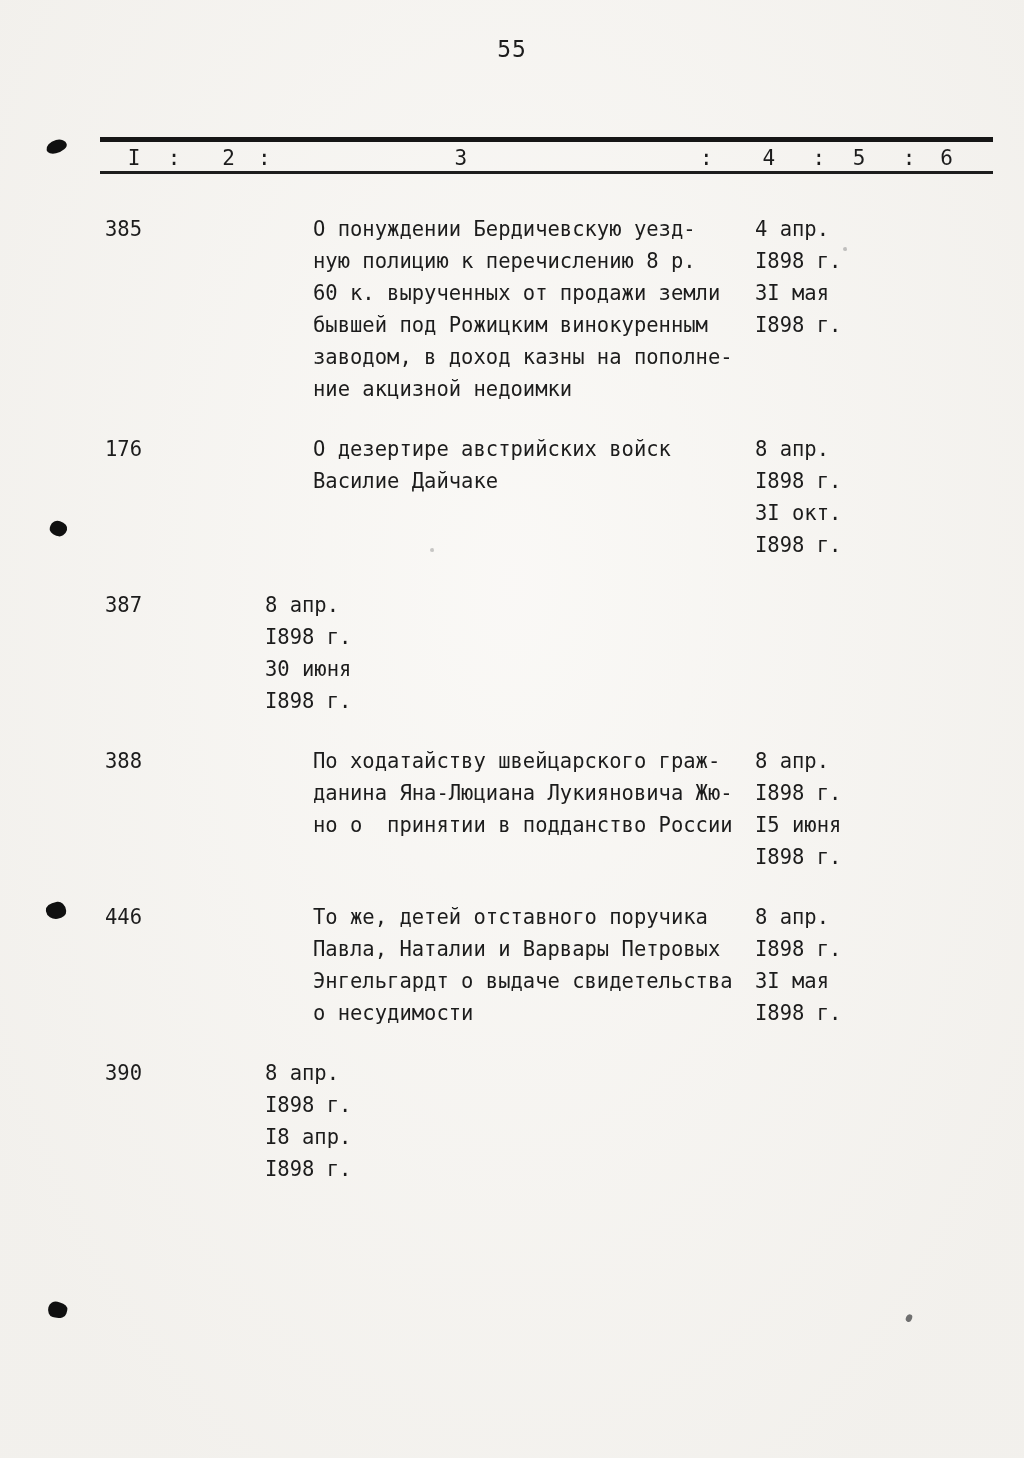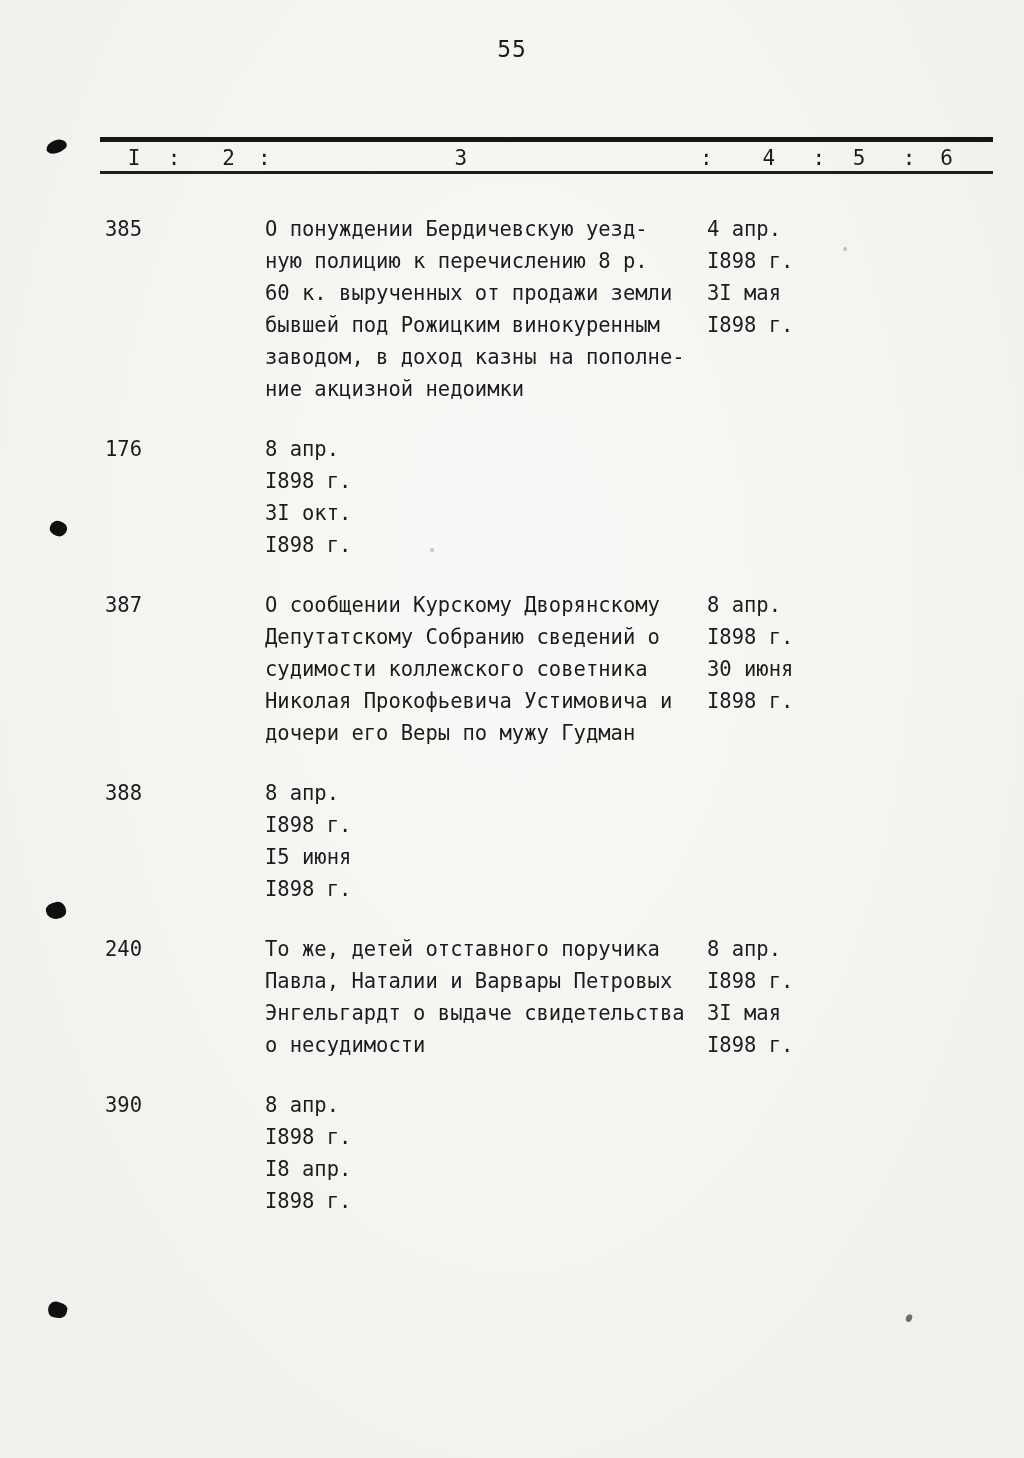--- a/index.html
+++ b/index.html
@@ -72,20 +72,21 @@
     line-height: 32px;
   }
   .entry .num {
     flex: 0 0 160px;
     width: 160px;
   }
   .entry .desc {
     flex: 0 0 442px;
     width: 442px;
     white-space: pre-wrap;
+    margin-left: 48px;
   }
   .entry .dates {
     white-space: pre-wrap;
   }
   .ink {
     position: absolute;
     background: #101010;
   }
   .ink1 { left: 46px; top: 140px; width: 21px; height: 13px; border-radius: 55% 45% 60% 40% / 60% 50% 50% 40%; transform: rotate(-14deg); }
   .ink2 { left: 50px; top: 521px; width: 17px; height: 15px; border-radius: 50% 60% 45% 55% / 55% 45% 60% 40%; transform: rotate(18deg); }
@@ -131,49 +132,49 @@
 заводом, в доход казны на пополне-
 ние акцизной недоимки</div>
     <div class="dates">4 апр.
 I898 г.
 3I мая
 I898 г.</div>
   </div>
 
   <div class="entry">
     <div class="num">176</div>
+    <div class="desc">О дезертире австрийских войск
+Василие Дайчаке</div>
     <div class="dates">8 апр.
 I898 г.
 3I окт.
 I898 г.</div>
   </div>
 
   <div class="entry">
     <div class="num">387</div>
-    <div class="desc">О сообщении Курскому Дворянскому
-Депутатскому Собранию сведений о
-судимости коллежского советника
-Николая Прокофьевича Устимовича и
-дочери его Веры по мужу Гудман</div>
     <div class="dates">8 апр.
 I898 г.
 30 июня
 I898 г.</div>
   </div>
 
   <div class="entry">
     <div class="num">388</div>
+    <div class="desc">По ходатайству швейцарского граж-
+данина Яна-Люциана Лукияновича Жю-
+но о  принятии в подданство России</div>
     <div class="dates">8 апр.
 I898 г.
 I5 июня
 I898 г.</div>
   </div>
 
   <div class="entry">
-    <div class="num">240</div>
+    <div class="num">446</div>
     <div class="desc">То же, детей отставного поручика
 Павла, Наталии и Варвары Петровых
 Энгельгардт о выдаче свидетельства
 о несудимости</div>
     <div class="dates">8 апр.
 I898 г.
 3I мая
 I898 г.</div>
   </div>
 

